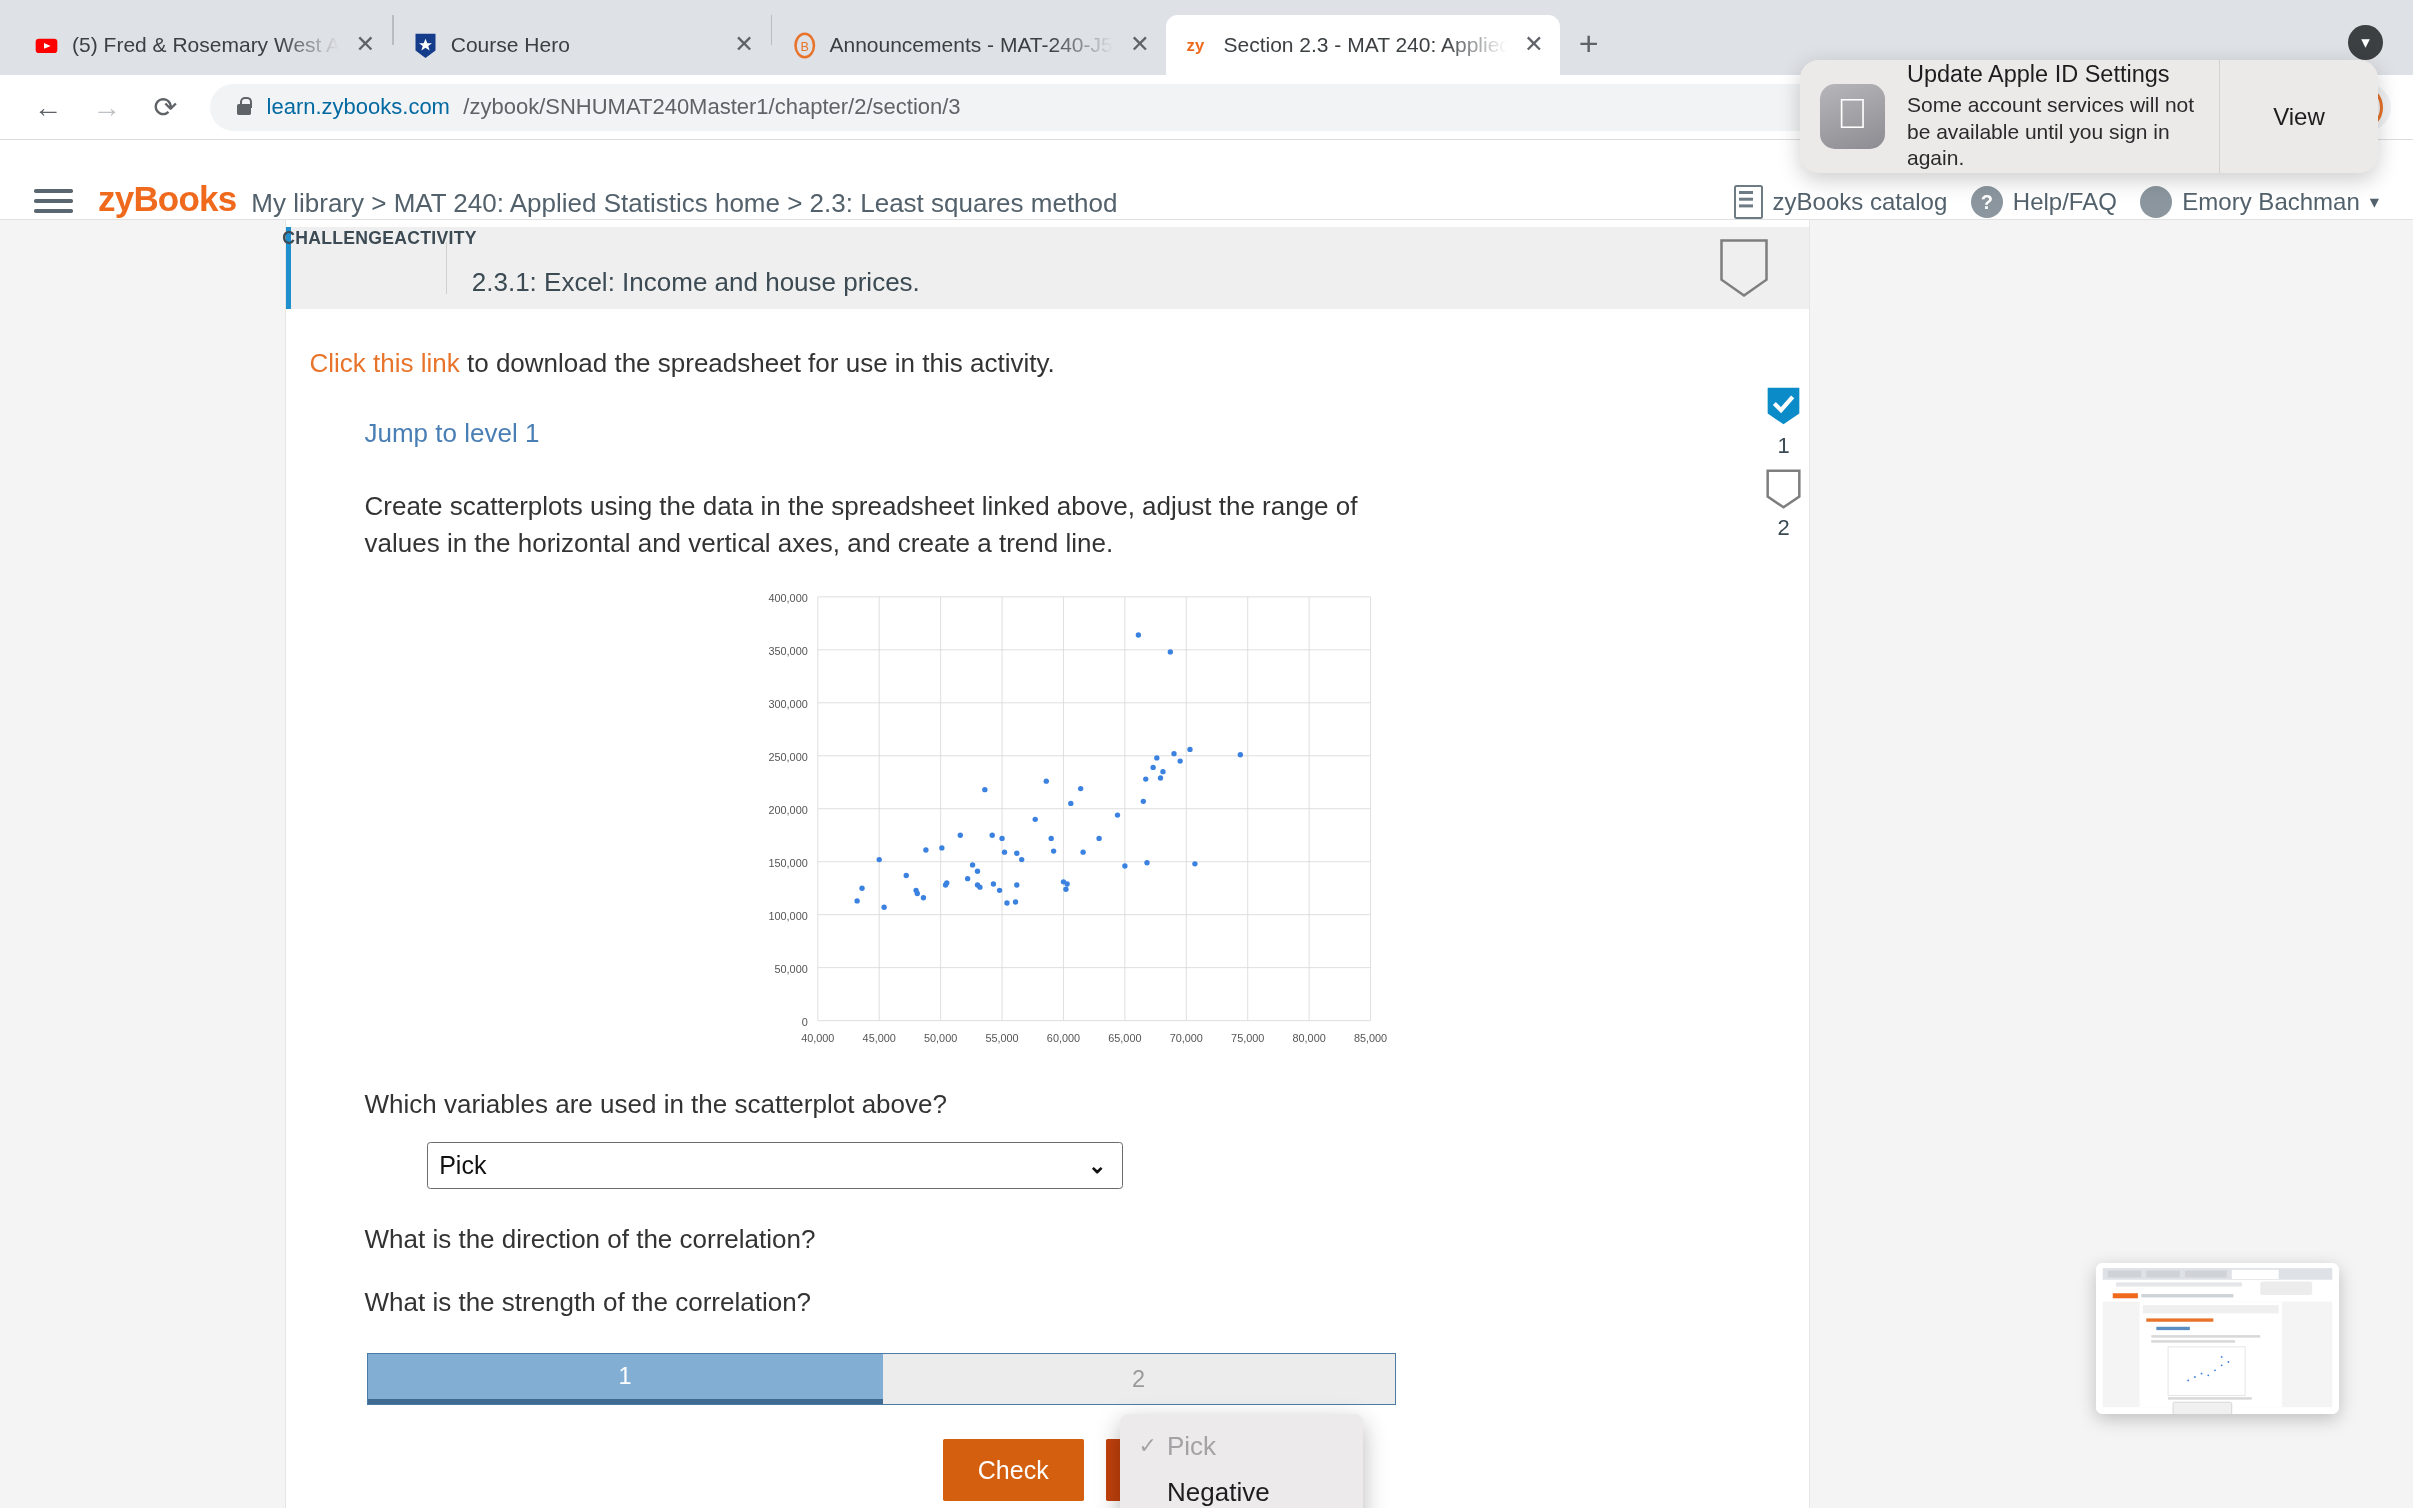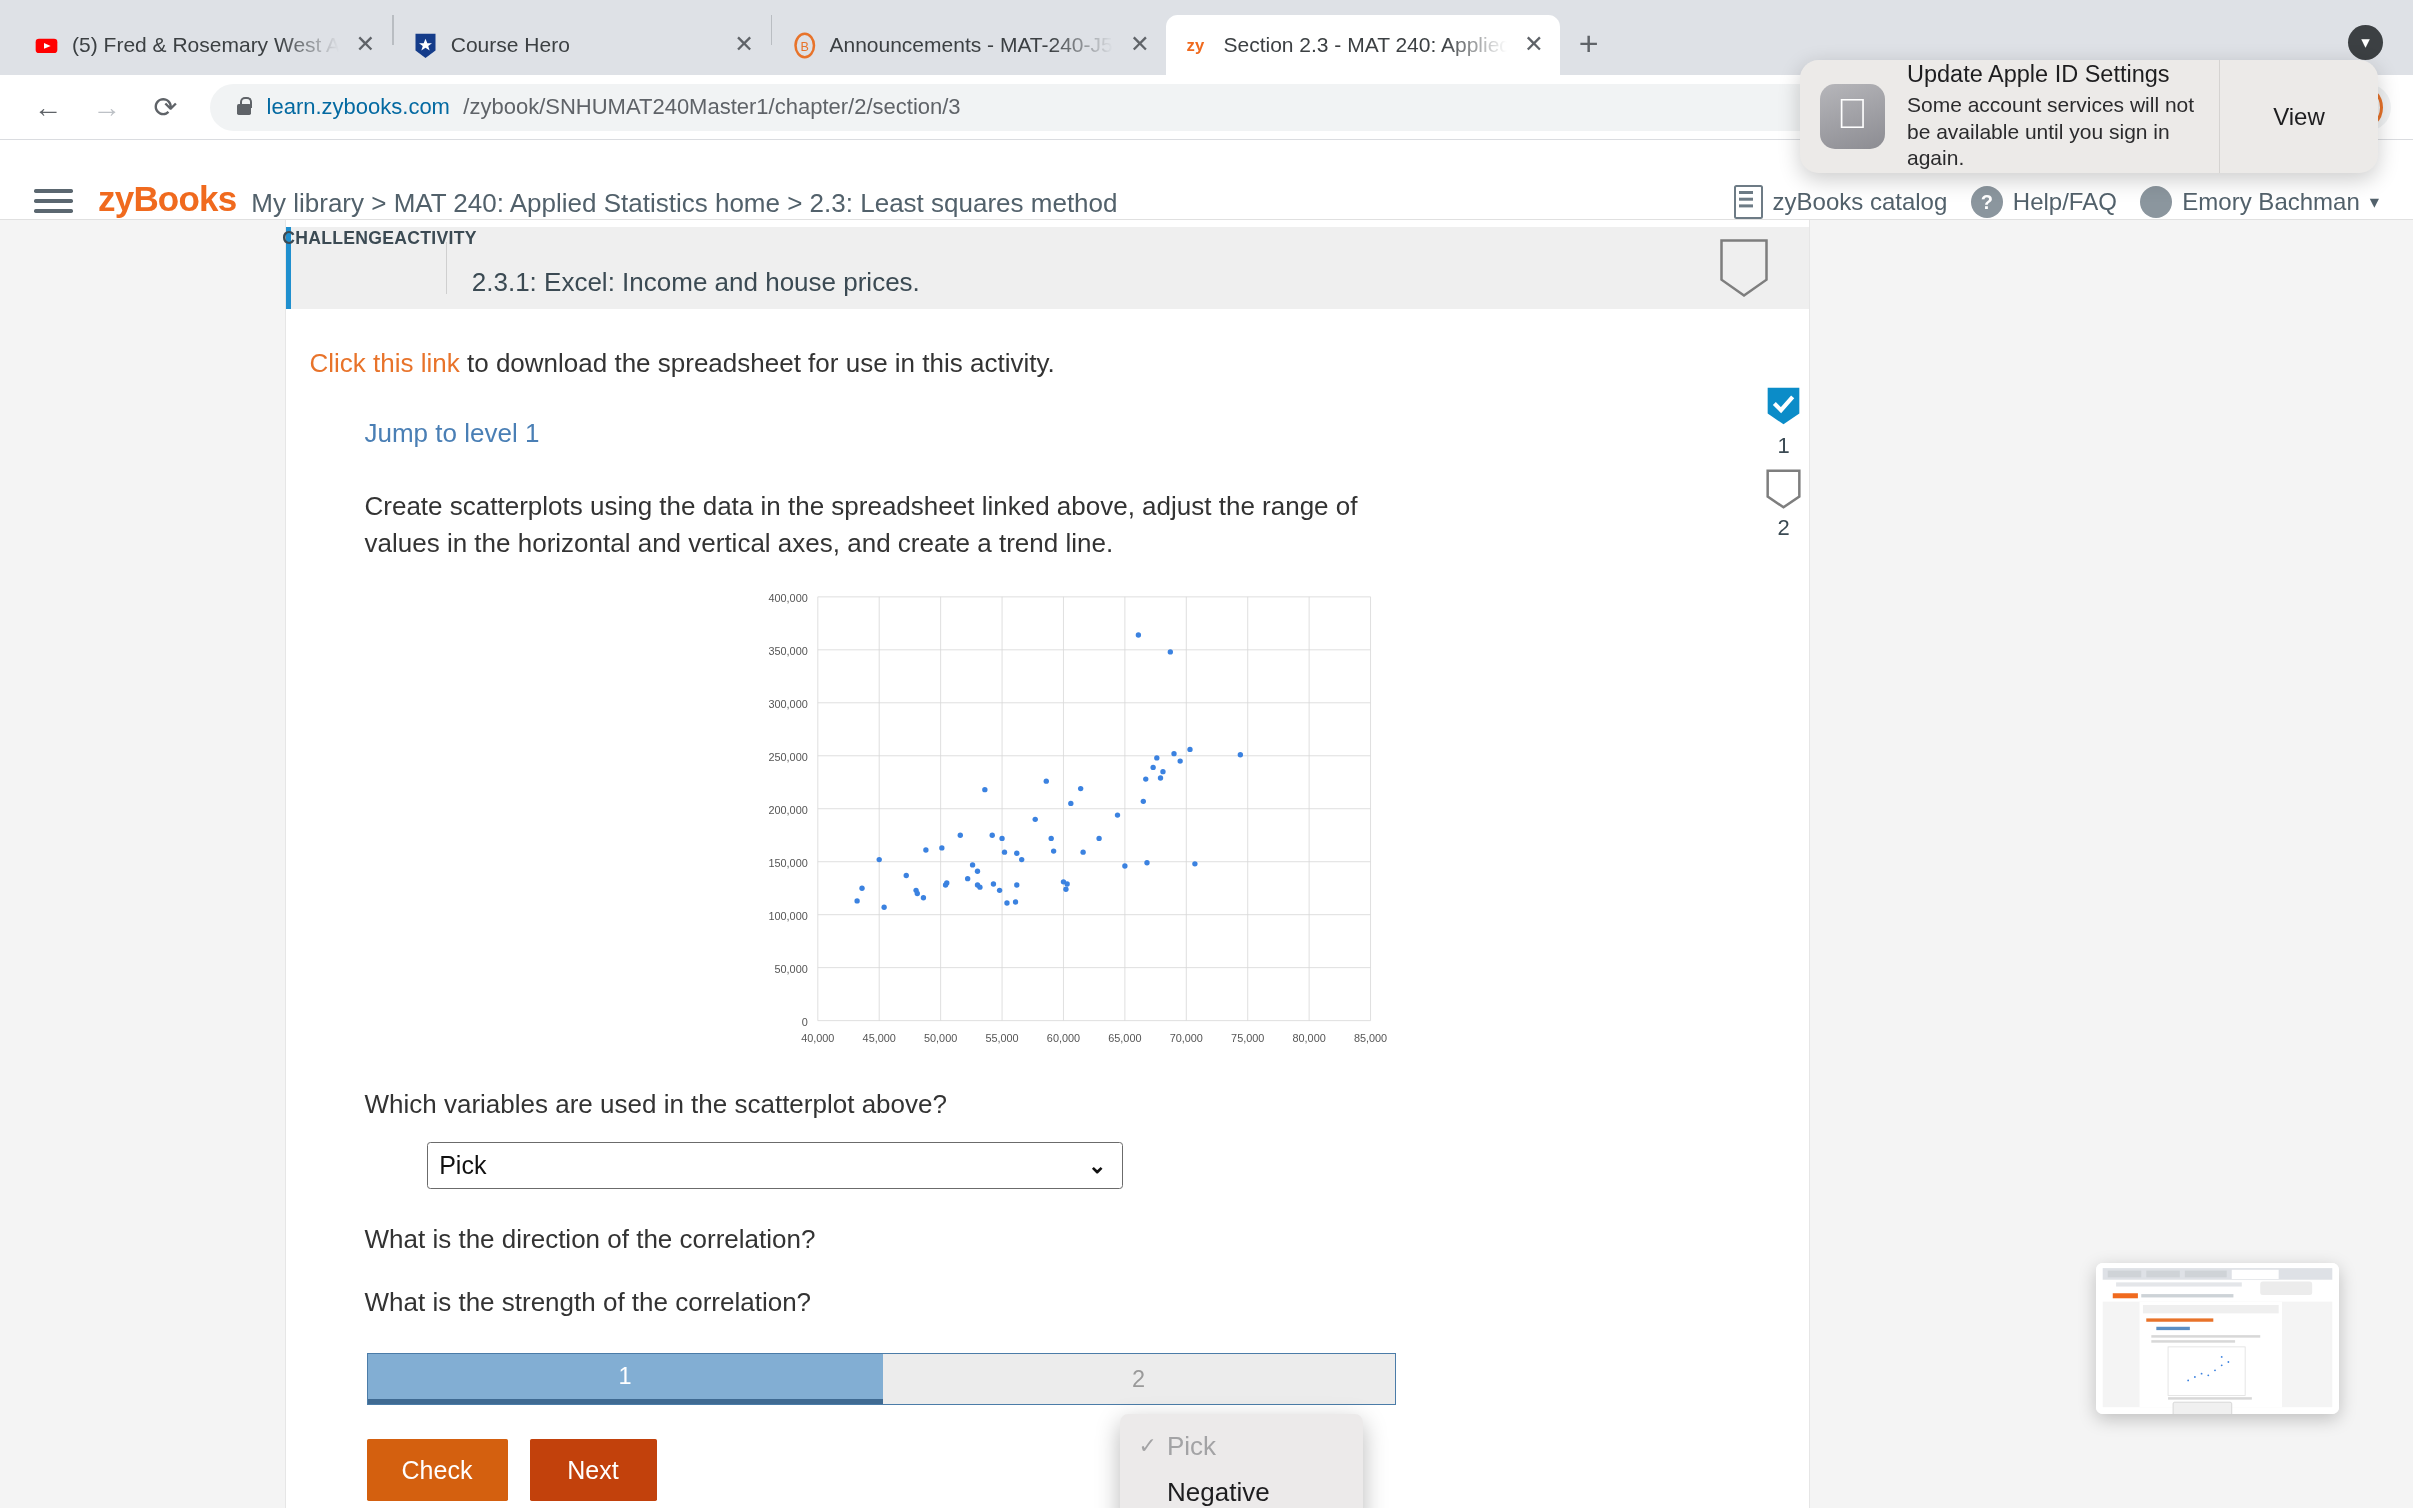--- a/index.html
+++ b/index.html
@@ -144,21 +144,21 @@
 
   
   .progbar {
     margin: 35px 0 0 57px; width: 1029px; height: 52px; display:flex;
     border: 1.7px solid #4b7ca8; position: relative;
   }
   .prog-seg { display:flex; align-items:center; justify-content:center; font-size:23.5px; }
   .prog-seg.done { flex: 0 0 515px; background:#82aed3; color:#fff; border-bottom: 5px solid #3f6a92; }
   .prog-seg.todo { flex: 1; background:#ececec; color:#9a9a9a; }
 
-  .btn-row { margin: 34px 0 0 57px; display:flex; gap: 22px; }
+  .btn-row { margin: 34px 0 0 57px; display:flex; gap: 22px; justify-content: center; }
   .btn {
     border: none; font-size: 25px; color:#fff; padding: 0 30px; height: 62px;
     font-family:"Liberation Sans", sans-serif; border-radius: 1.7px;
   }
   .btn-check { background: #d4600f; width: 141px; }
   .btn-next { background: #c2410c; width: 127px; }
 
   
   .side-flags { position: absolute; right: -25px; top: 0; width: 101px; }
   .side-flag-item { display:flex; flex-direction:column; align-items:center; }

